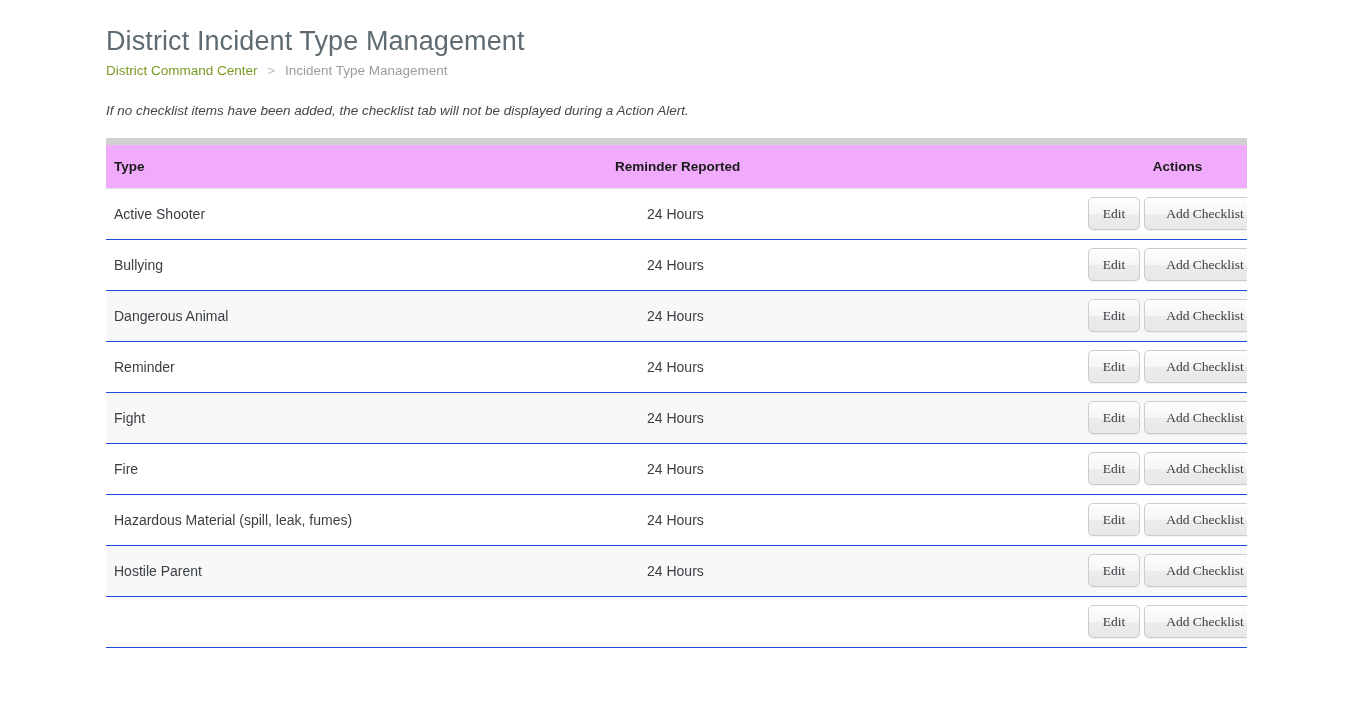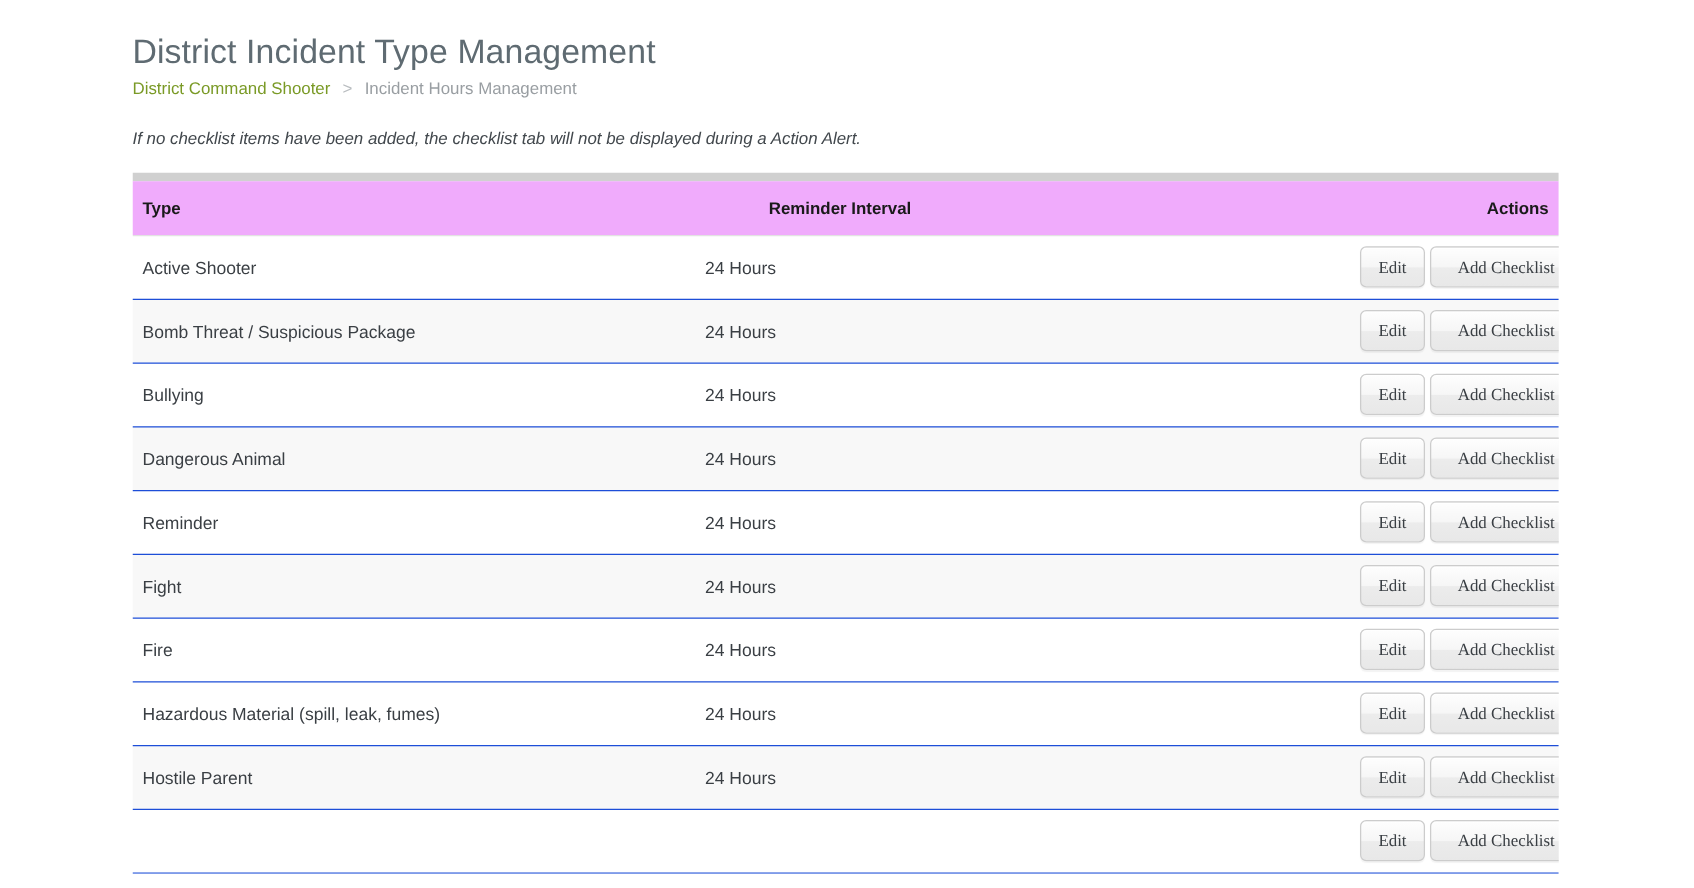--- a/index.html
+++ b/index.html
@@ -116,41 +116,41 @@
     font-weight: bold;
     color: #1a1a1a;
     height: 43px;
     padding: 0 8px;
     border-bottom: 1px solid #e2e2e2;
     box-sizing: border-box;
   }
 
   th.col-type    { width: 450px; text-align: left; }
   th.col-interval{ width: 400px; text-align: left; padding-left: 0; }
-  th.col-actions { width: 291px; text-align: right; padding-left: 0; }
+  th.col-actions { width: 291px; text-align: center; padding-left: 0; }
 
   .th-interval-inner { display: inline-block; margin-left: 51px; }
   .th-actions-inner  { display: inline-block; margin-left: 152px; }
 
   table.grid tbody td {
     height: 51px;
     font-size: 14px;
     color: #3a3f44;
     padding: 0 8px;
     border-bottom: 1px solid #1d4ed8;
     box-sizing: border-box;
     vertical-align: middle;
   }
 
   tbody tr.odd td { background: #ffffff; }
   tbody tr.even td { background: #f8f8f8; }
 
   td.cell-type { text-align: left; }
   td.cell-interval { padding-left: 0; }
-  .interval-inner { display: inline-block; }
+  .interval-inner { display: inline-block; margin-left: 83px; }
   td.cell-actions { padding-left: 0; white-space: nowrap; }
   .actions-inner { display: inline-block; margin-left: 124px; }
 
   
   .btn {
     display: inline-block;
     height: 33px;
     line-height: 31px;
     font-size: 13.5px;
     font-family: Liberation Serif, serif;
@@ -180,54 +180,49 @@
   }
 </style>
 </head>
 <body>
 
 <div id="page">
 
   <div class="header-zone">
     <h1 class="page-title">District Incident Type Management</h1>
     <div class="breadcrumb">
-      <span class="breadcrumb-link">District Command Shooter</span>
+      <span class="breadcrumb-link">District Command Center</span>
       <span class="breadcrumb-sep">&gt;</span>
-      <span class="breadcrumb-current">Incident Hours Management</span>
+      <span class="breadcrumb-current">Incident Type Management</span>
     </div>
   </div>
 
 
   <div class="note">If no checklist items have been added, the checklist tab will not be displayed during a Action Alert.</div>
 
   <div class="table-wrap clip-bottom">
     <div class="table-topbar"></div>
     <table class="grid">
       <thead>
         <tr>
           <th class="col-type">Type</th>
           <th class="col-interval">
-            <span class="th-interval-inner">Reminder Interval</span>
+            <span class="th-interval-inner">Reminder Reported</span>
           </th>
           <th class="col-actions">
             <span class="th-actions-inner">Actions</span>
           </th>
         </tr>
       </thead>
       <tbody id="table-body">
           <tr class="odd">
             <td class="cell-type">Active Shooter</td>
             <td class="cell-interval"><span class="interval-inner">24 Hours</span></td>
             <td class="cell-actions"><span class="actions-inner"><span class="btn btn-default btn-edit">Edit</span><span class="btn btn-default btn-checklist">Add Checklist</span></span></td>
           </tr>
-          <tr class="even">
-            <td class="cell-type">Bomb Threat / Suspicious Package</td>
-            <td class="cell-interval"><span class="interval-inner">24 Hours</span></td>
-            <td class="cell-actions"><span class="actions-inner"><span class="btn btn-default btn-edit">Edit</span><span class="btn btn-default btn-checklist">Add Checklist</span></span></td>
-          </tr>
           <tr class="odd">
             <td class="cell-type">Bullying</td>
             <td class="cell-interval"><span class="interval-inner">24 Hours</span></td>
             <td class="cell-actions"><span class="actions-inner"><span class="btn btn-default btn-edit">Edit</span><span class="btn btn-default btn-checklist">Add Checklist</span></span></td>
           </tr>
           <tr class="even">
             <td class="cell-type">Dangerous Animal</td>
             <td class="cell-interval"><span class="interval-inner">24 Hours</span></td>
             <td class="cell-actions"><span class="actions-inner"><span class="btn btn-default btn-edit">Edit</span><span class="btn btn-default btn-checklist">Add Checklist</span></span></td>
           </tr>

